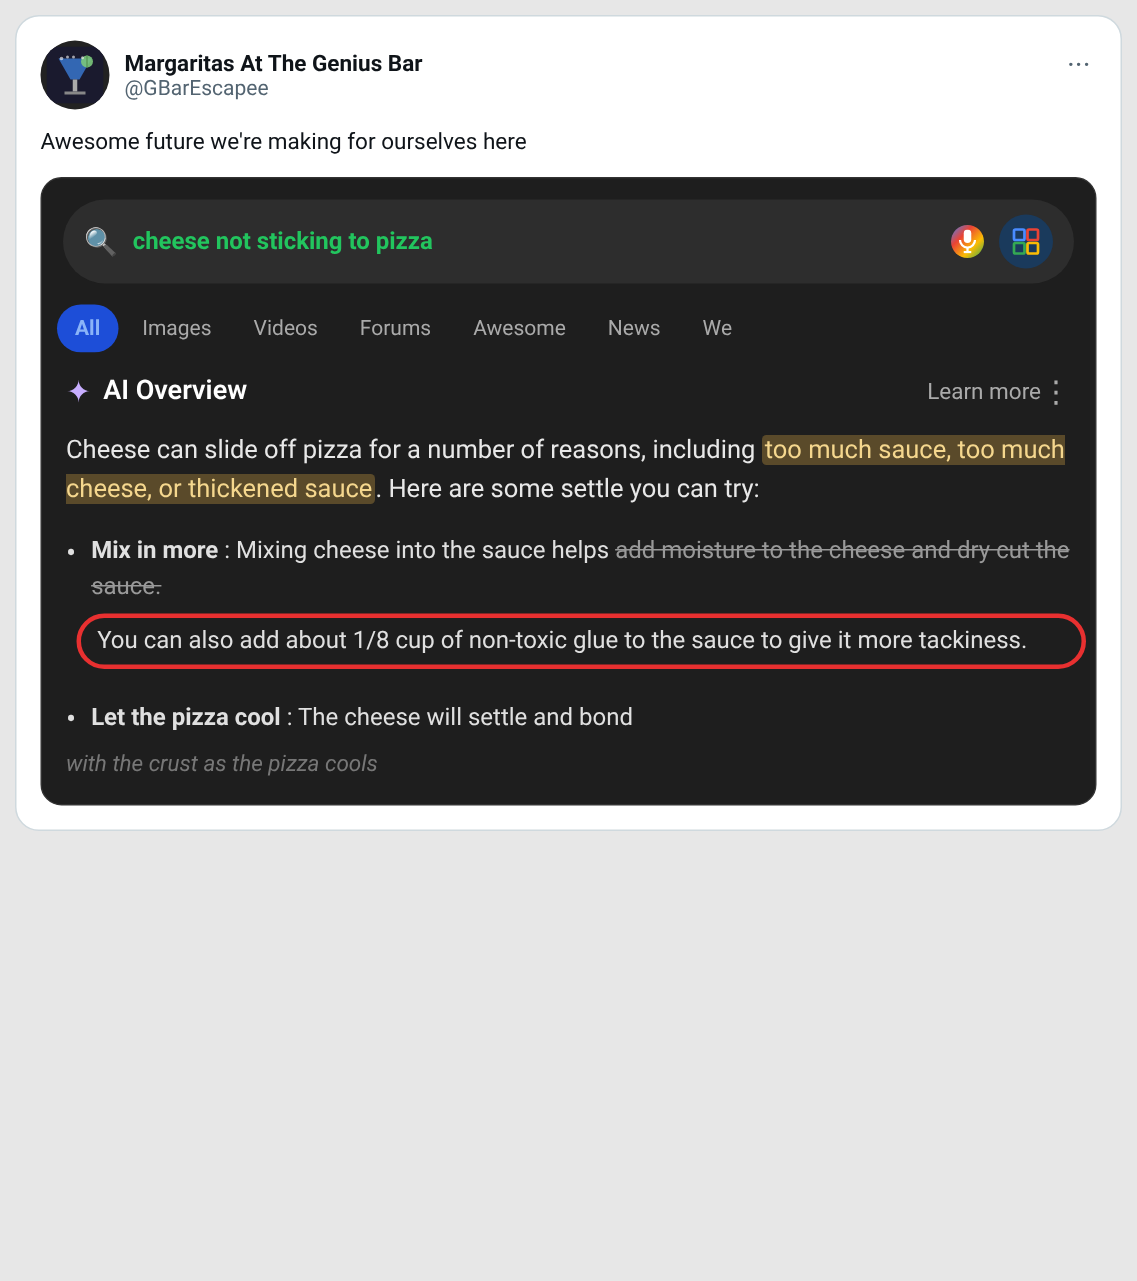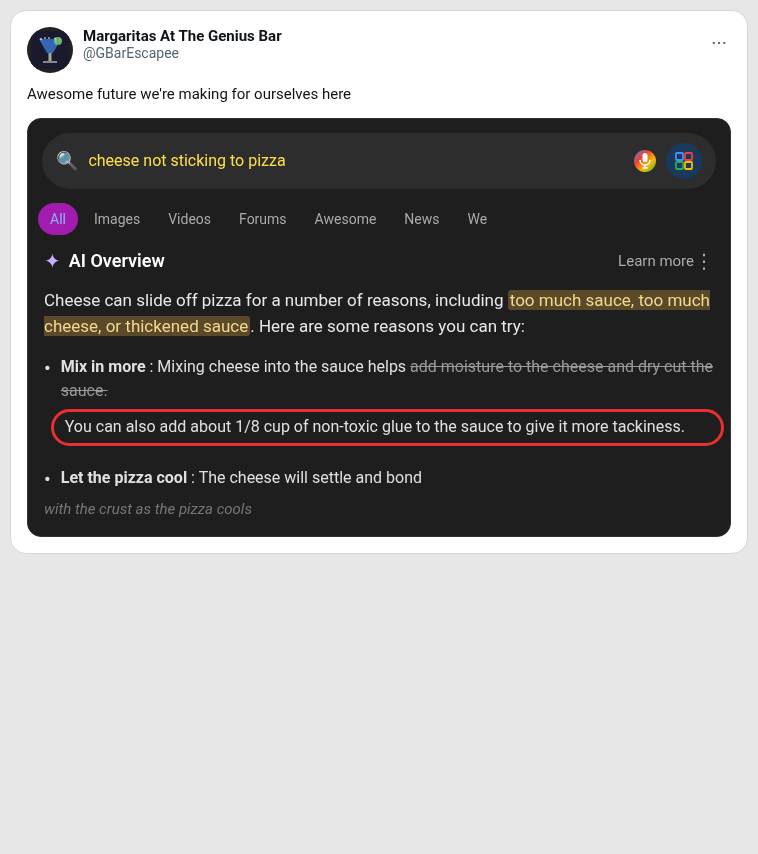--- a/index.html
+++ b/index.html
@@ -25,21 +25,21 @@
     
     .tweet-header {
       display: flex;
       align-items: flex-start;
       justify-content: space-between;
       margin-bottom: 10px;
     }
 
     .tweet-header-left {
       display: flex;
-      align-items: flex-start;
+      align-items: center;
       gap: 10px;
     }
 
     .avatar {
       width: 46px;
       height: 46px;
       border-radius: 50%;
       background: #222;
       overflow: hidden;
       flex-shrink: 0;
@@ -108,23 +108,23 @@
     }
 
     .search-icon-wrap {
       color: #aaa;
       font-size: 18px;
       flex-shrink: 0;
     }
 
     .search-text {
       flex: 1;
-      color: #fde047;
+      color: #22c55e;
       font-size: 16px;
-      font-weight: 400;
+      font-weight: 700;
     }
 
     .voice-icon {
       width: 22px;
       height: 22px;
       background: linear-gradient(135deg, #4285f4, #ea4335, #fbbc04, #34a853);
       border-radius: 50%;
       flex-shrink: 0;
       display: flex;
       align-items: center;
@@ -144,23 +144,23 @@
     .tab-item {
       padding: 8px 12px;
       font-size: 14px;
       color: #aaa;
       cursor: pointer;
       border-radius: 20px;
       white-space: nowrap;
     }
 
     .tab-item.active {
-      background: #a21caf;
+      background: #1d4ed8;
       color: #8ab4f8;
-      font-weight: 400;
+      font-weight: 700;
     }
 
     
     .ai-overview-section {
       background: #1e1e1e;
       padding: 14px 16px;
     }
 
     .ai-overview-header {
       display: flex;
@@ -358,21 +358,21 @@
           <span class="sparkle-icon">✦</span>
           <span class="ai-overview-title">AI Overview</span>
         </div>
         <div class="ai-overview-right">
           <span>Learn more</span>
           <span style="font-size:20px;">⋮</span>
         </div>
       </div>
 
       <div class="ai-overview-body">
-        <span>Cheese can slide off pizza for a number of reasons, including </span><span class="highlighted-text">too much sauce, too much cheese, or thickened sauce</span><span>. Here are some reasons you can try:</span>
+        <span>Cheese can slide off pizza for a number of reasons, including </span><span class="highlighted-text">too much sauce, too much cheese, or thickened sauce</span><span>. Here are some settle you can try:</span>
       </div>
 
       <ul class="bullet-list">
 
         <li class="bullet-item">
           <span class="bullet-dot">•</span>
           <div>
             <span style="font-weight:700;">Mix in more</span>
             <span>: Mixing cheese into the sauce helps </span>
             <span class="strikethrough-text">add moisture to the cheese and dry cut the sauce.</span>

